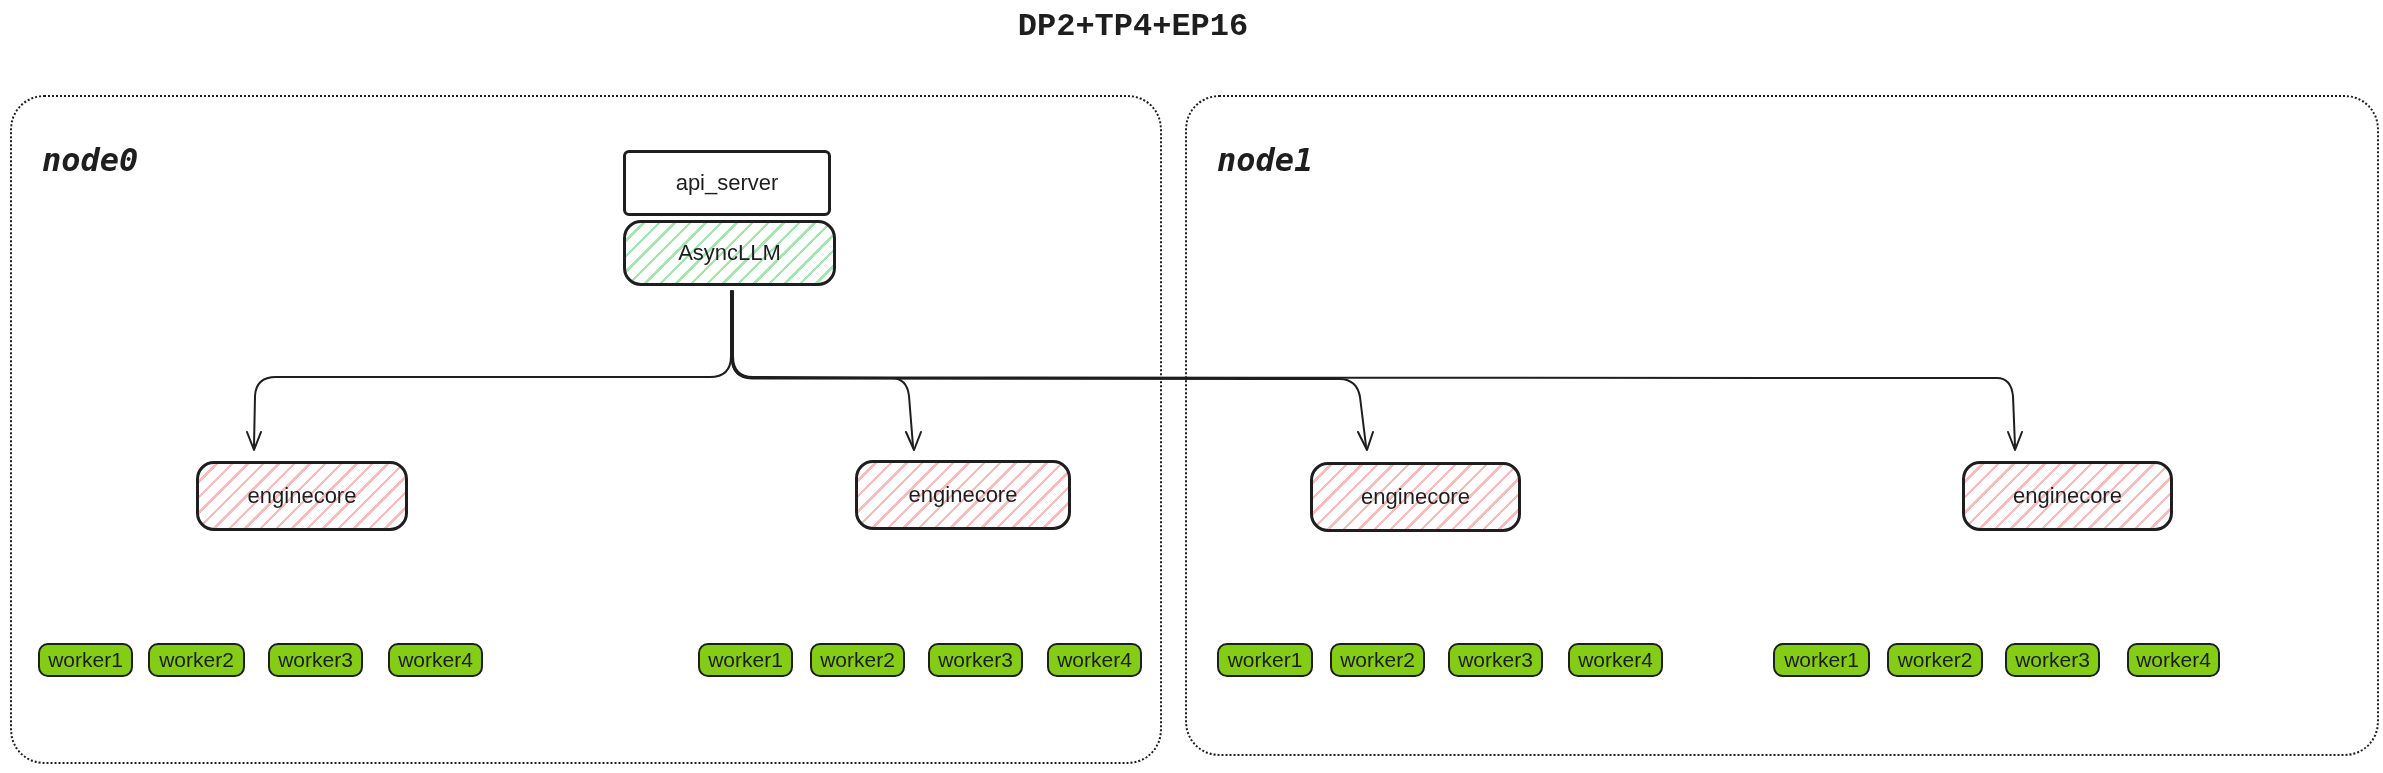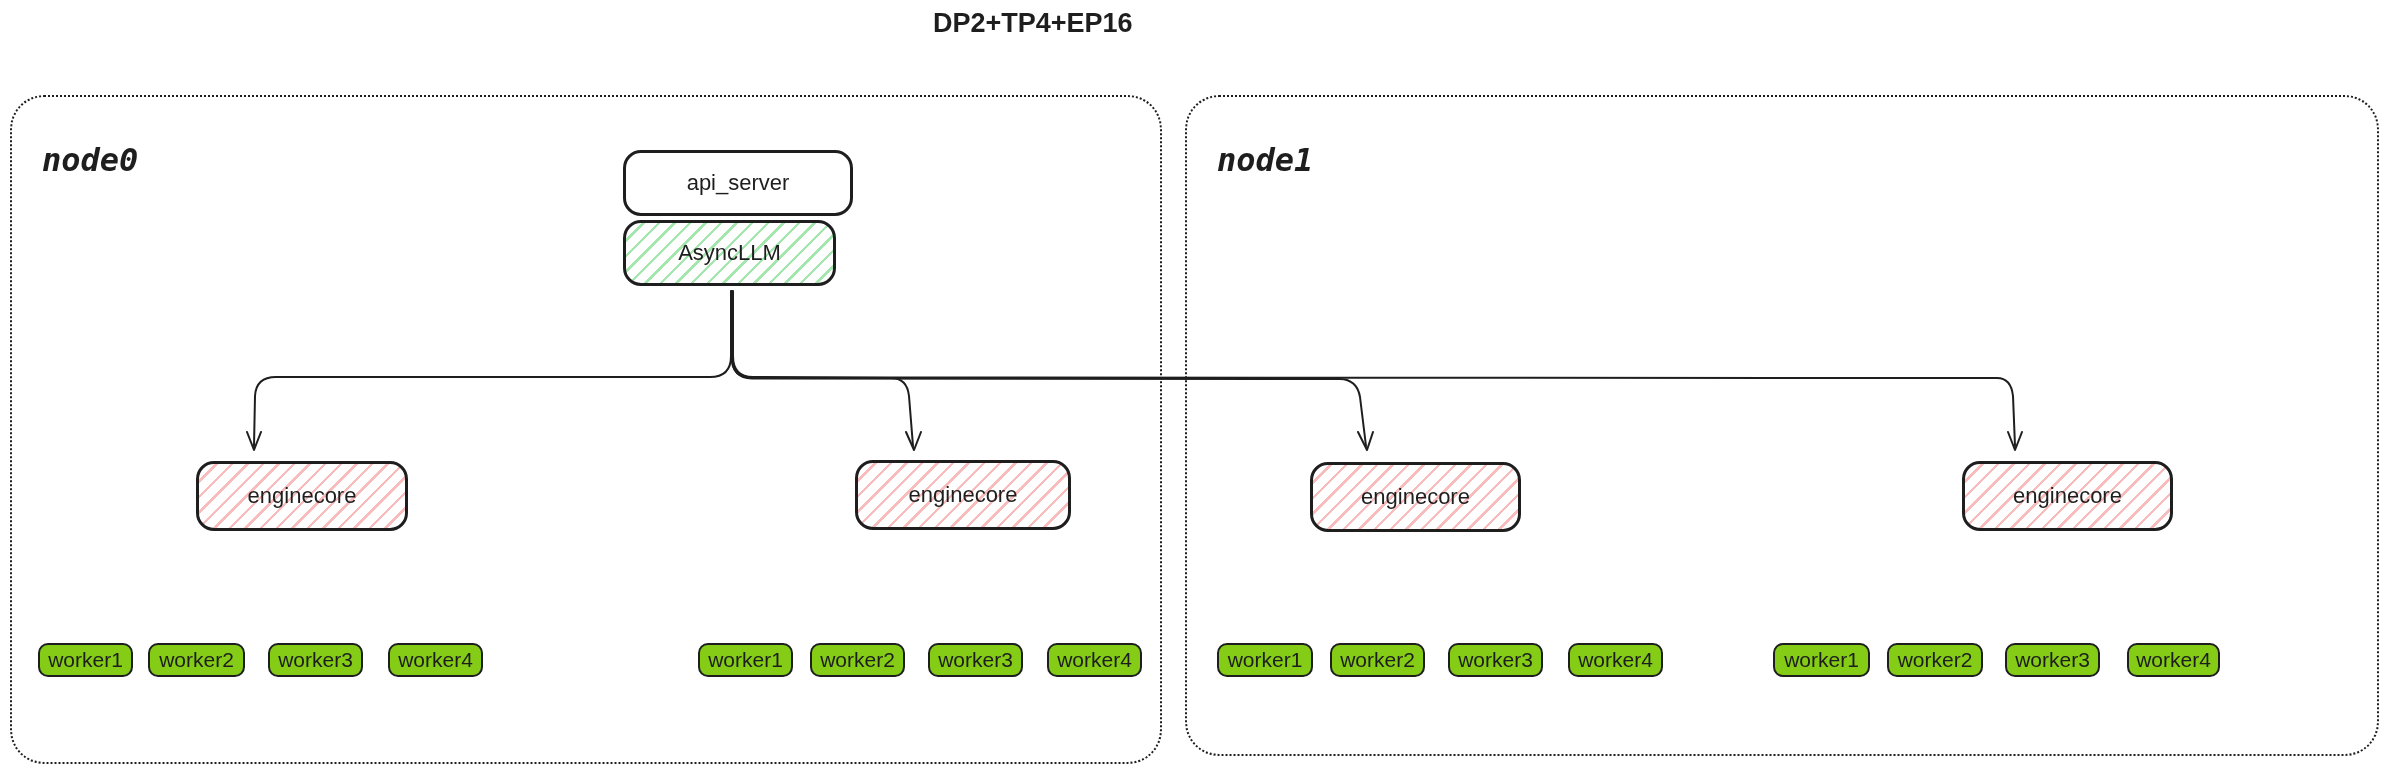--- a/index.html
+++ b/index.html
@@ -14,24 +14,24 @@
     background: #ffffff;
     overflow: hidden;
     font-family: "Liberation Sans", sans-serif;
     color: #1e1e1e;
   }
   .diagram-title {
     position: absolute;
     left: 933px;
     top: 8px;
     width: 400px;
-    text-align: left;
-    font-family: Liberation Sans, sans-serif;
+    text-align: center;
+    font-family: Liberation Mono, monospace;
     font-weight: bold;
-    font-size: 27px;
+    font-size: 32px;
     letter-spacing: 0px;
     color: #1e1e1e;
     white-space: nowrap;
   }
   .node-box {
     position: absolute;
     border: 2.5px dotted #1e1e1e;
     border-radius: 34px;
     background: transparent;
     font-style: italic;
@@ -65,21 +65,21 @@
     background-color: #ffffff;
     background-image: repeating-linear-gradient(135deg,
       #a3e7ae 0px, #a3e7ae 2.5px, transparent 2.5px, transparent 11px);
   }
   .hatch-red {
     background-color: #ffffff;
     background-image: repeating-linear-gradient(135deg,
       #f8bcbc 0px, #f8bcbc 2.5px, transparent 2.5px, transparent 11px);
     margin-left: 48px;
   }
-  .api-server { left: 623px; top: 150px; width: 230px; height: 66px; }
+  .api-server { left: 623px; top: 150px; width: 208px; height: 66px; border-radius: 6px; }
   .async-llm  { left: 623px; top: 220px; width: 213px; height: 66px; }
   .enginecore { height: 70px; font-size: 22px; }
   .ec1 { left: 148px;  top: 461px; width: 212px; }
   .ec2 { left: 807px;  top: 460px; width: 216px; }
   .ec3 { left: 1262px; top: 462px; width: 211px; }
   .ec4 { left: 1914px; top: 461px; width: 211px; }
   .worker {
     position: absolute;
     top: 643px;
     height: 34px;

